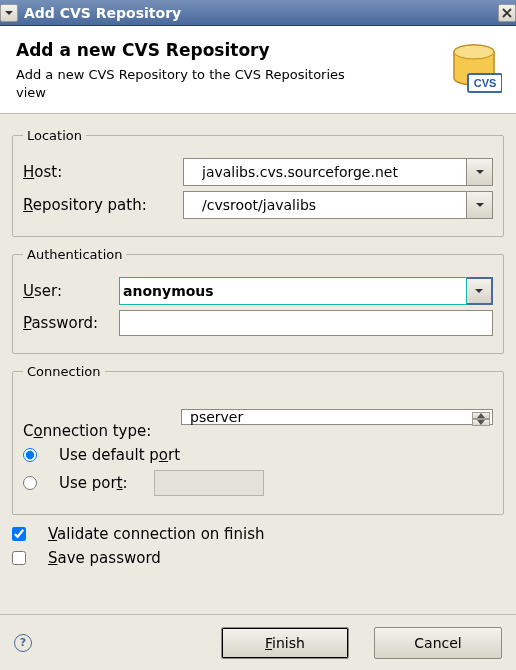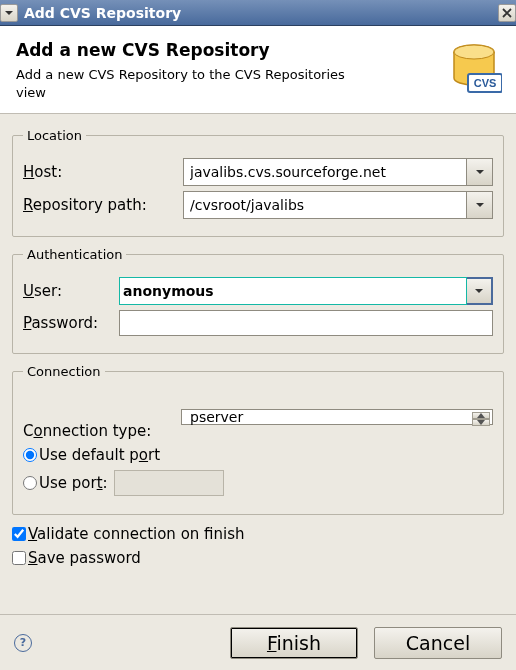--- a/index.html
+++ b/index.html
@@ -89,21 +89,21 @@
 .mn { text-decoration: underline; }
 .combo {
   display: flex;
   flex: 1;
   height: 28px;
 }
 .combo input[type="text"] {
   flex: 1;
   border: 1px solid #8f8b80;
   background: #fff;
-  padding: 2px 6px;
+  padding: 2px 18px;
   font-size: 14px;
   font-family: inherit;
   height: 28px;
 }
 .combo .drop {
   width: 26px;
   height: 28px;
   border: 1px solid #8f8b80;
   border-left: none;
   background: linear-gradient(to bottom, #f4f2ed, #d8d4c8);
@@ -150,21 +150,21 @@
   background: linear-gradient(to bottom, #f4f2ed, #d8d4c8);
   display: flex;
   align-items: center;
   justify-content: center;
   font-size: 8px;
 }
 .radio-row, .check-row {
   display: flex;
   align-items: center;
   margin: 6px 0;
-  gap: 2px;
+  gap: 22px;
 }
 .radio-row input[type="radio"], .check-row input[type="checkbox"] {
   width: 14px;
   height: 14px;
 }
 .disabled-input {
   width: 110px;
   height: 26px;
   border: 1px solid #b8b4a8;
   background: #e4e1d8;
@@ -194,23 +194,23 @@
   font-size: 11px;
   font-weight: bold;
   cursor: pointer;
 }
 .btn-spacer { flex: 1; }
 button.dlg-btn {
   min-width: 128px;
   height: 32px;
   border: 1px solid #8f8b80;
   background: linear-gradient(to bottom, #f4f2ed, #d8d4c8);
-  font-size: 19px;
+  font-size: 14px;
   font-family: inherit;
-  margin-left: 16px;
+  margin-left: 25px;
   cursor: pointer;
   border-radius: 2px;
 }
 button.dlg-btn.default {
   box-shadow: 0 0 0 1px #000 inset;
 }
 .loc-label-col { width: 160px; }
 .auth-label-col { width: 96px; }
 .conn-label-col { width: 158px; margin-top: 28px; }
 </style>

